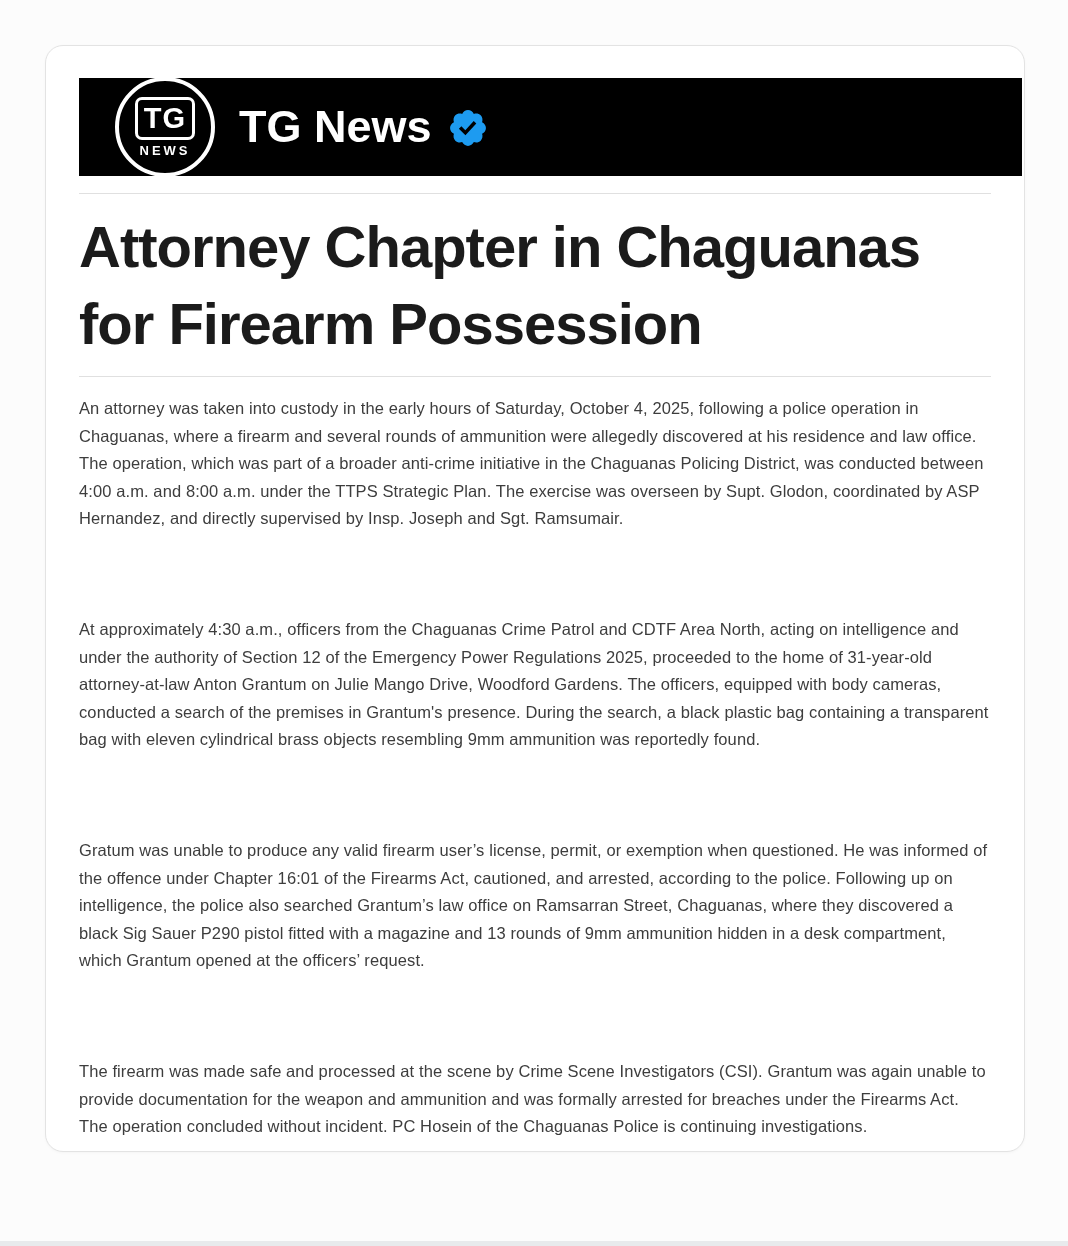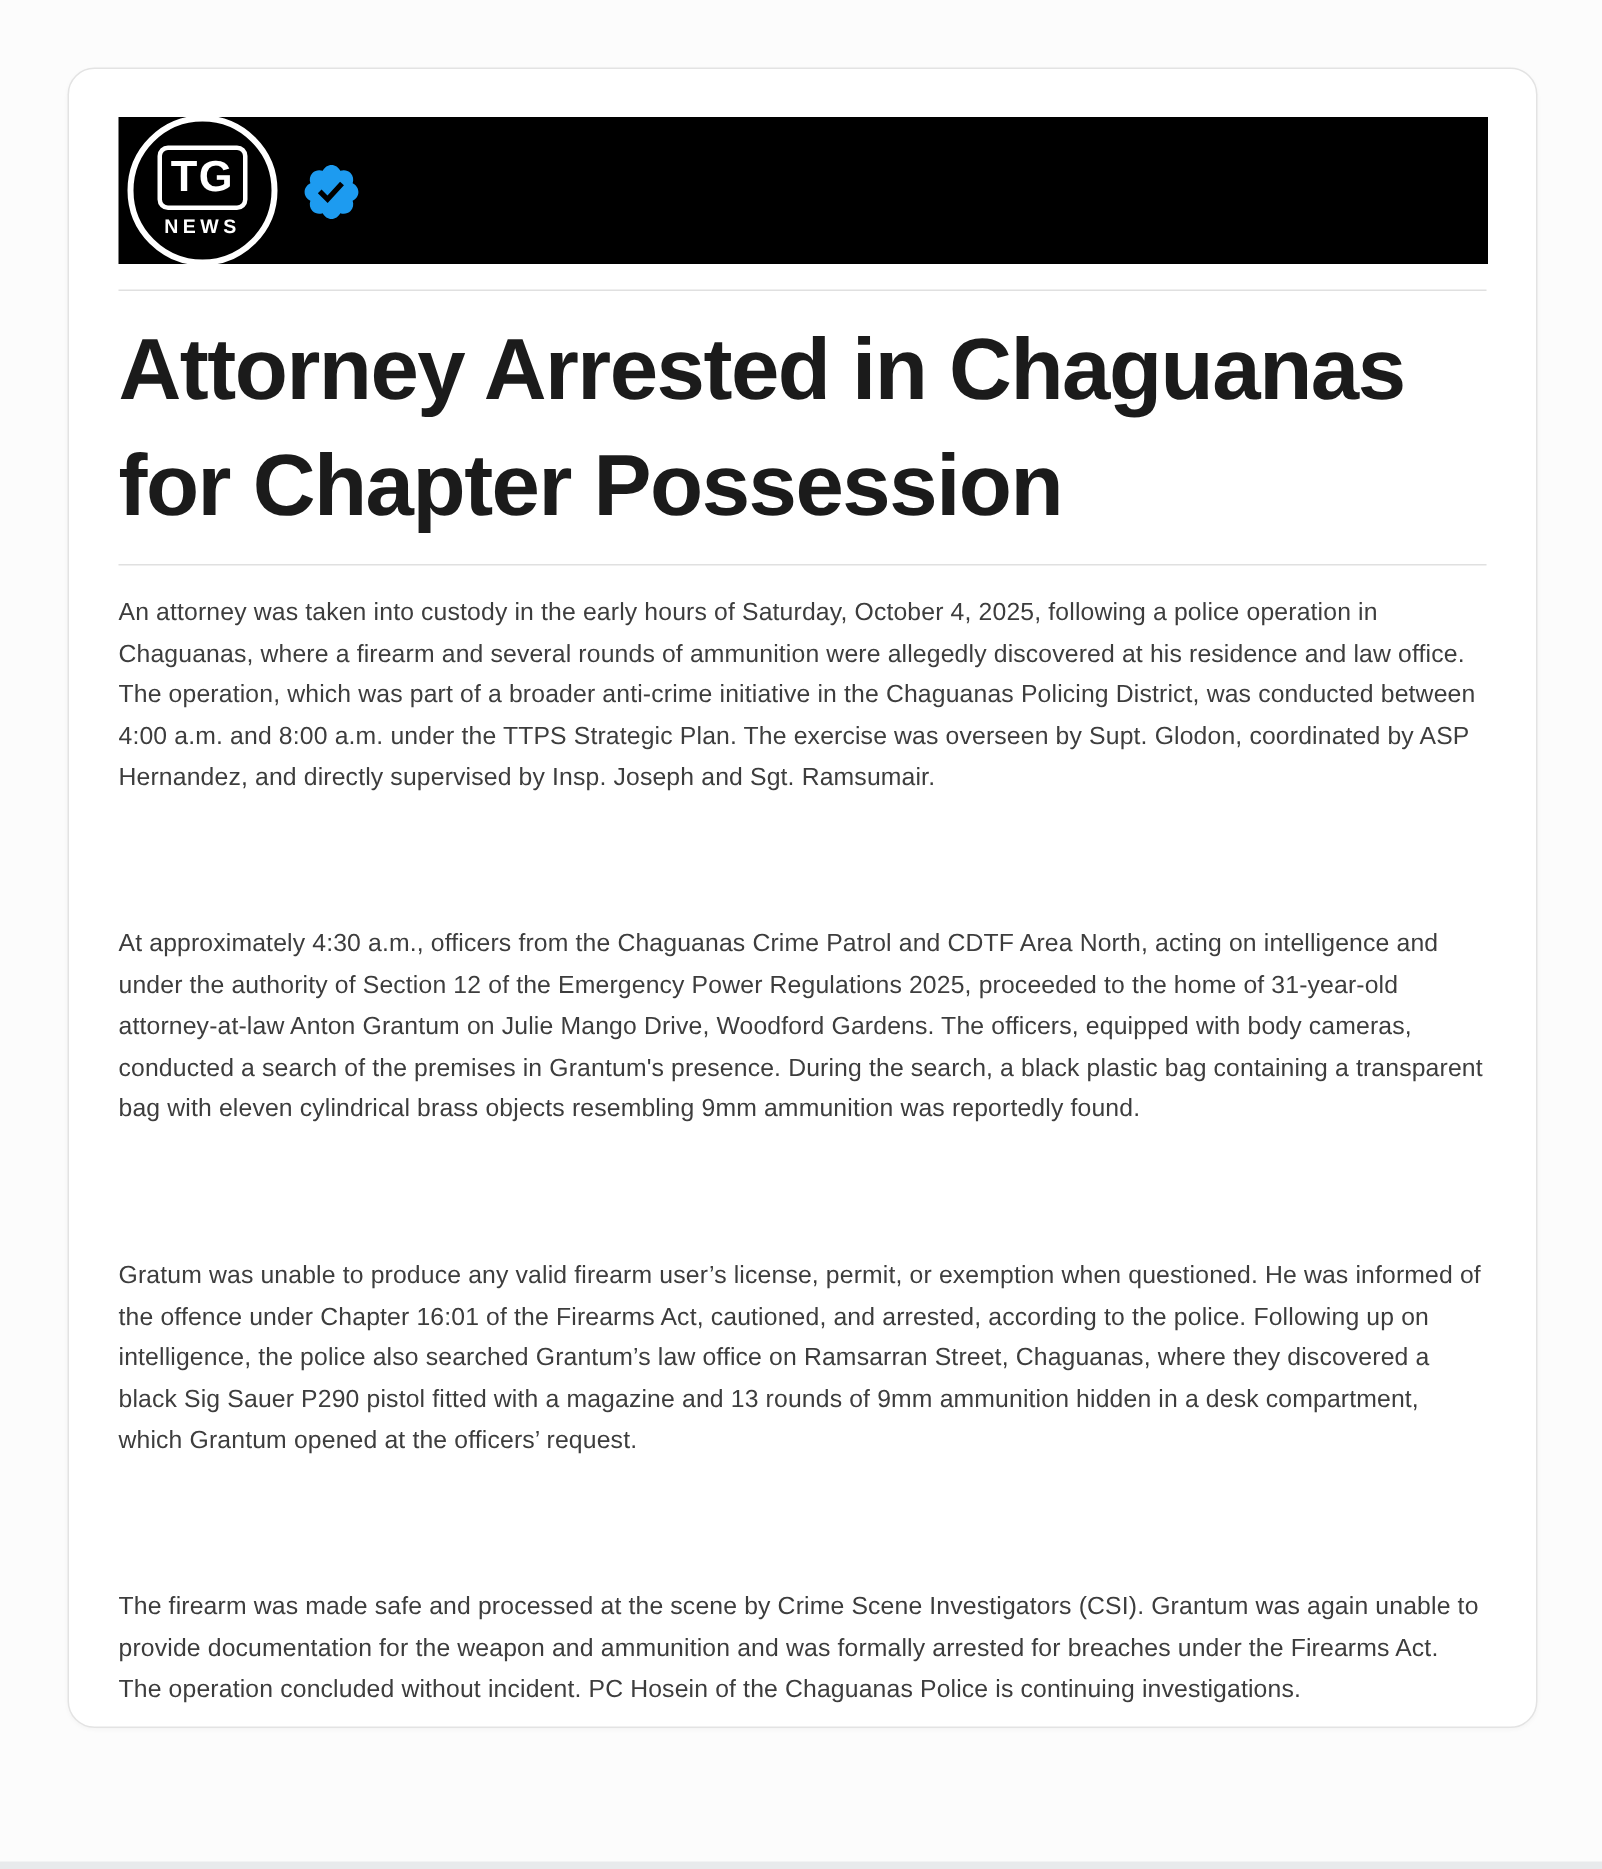--- a/index.html
+++ b/index.html
@@ -29,20 +29,21 @@
     padding: 32px 33px 0 33px;
   }
   .banner {
     position: relative;
     width: 913px;
     height: 98px;
     background: #000000;
     display: flex;
     align-items: center;
     overflow: visible;
+    padding-left: 30px;
   }
   .logo-circle {
     flex: 0 0 auto;
     width: 92px;
     height: 92px;
     margin-left: 6px;
     border: 4px solid #ffffff;
     border-radius: 50%;
     background: #000000;
     display: flex;
@@ -133,30 +134,31 @@
 
   <div class="card">
 
     <div class="banner">
 
       <div class="logo-circle">
         <div class="tg-box">TG</div>
         <div class="news-text">NEWS</div>
       </div>
 
+      <div class="brand-title">TG News</div>
 
       <svg class="verified-badge" viewBox="0 0 24 24" aria-hidden="true">
         <path fill="#1d9bf0" fill-rule="evenodd" clip-rule="evenodd" d="M22.25 12c0-1.43-.88-2.67-2.19-3.34.46-1.39.2-2.9-.81-3.91s-2.52-1.27-3.91-.81c-.66-1.31-1.91-2.19-3.34-2.19s-2.67.88-3.33 2.19c-1.4-.46-2.91-.2-3.92.81s-1.26 2.52-.8 3.91c-1.31.67-2.2 1.91-2.2 3.34s.89 2.67 2.2 3.34c-.46 1.39-.21 2.9.8 3.91s2.52 1.26 3.91.81c.67 1.31 1.91 2.19 3.34 2.19s2.68-.88 3.34-2.19c1.39.45 2.9.2 3.91-.81s1.27-2.52.81-3.91c1.31-.67 2.19-1.91 2.19-3.34zm-11.71 4.2L6.8 12.46l1.41-1.42 2.26 2.26 4.8-5.23 1.47 1.36-6.2 6.77z"></path>
       </svg>
 
     </div>
 
     <hr class="rule rule-top">
 
-    <h1 class="headline">Attorney Arrested in Chaguanas for Chapter Possession</h1>
+    <h1 class="headline">Attorney Chapter in Chaguanas for Firearm Possession</h1>
 
     <hr class="rule rule-under-headline">
 
     <div class="article">
       <p>An attorney was taken into custody in the early hours of Saturday, October 4, 2025, following a police operation in Chaguanas, where a firearm and several rounds of ammunition were allegedly discovered at his residence and law office. The operation, which was part of a broader anti-crime initiative in the Chaguanas Policing District, was conducted between 4:00 a.m. and 8:00 a.m. under the TTPS Strategic Plan. The exercise was overseen by Supt. Glodon, coordinated by ASP Hernandez, and directly supervised by Insp. Joseph and Sgt. Ramsumair.</p>
       <p>At approximately 4:30 a.m., officers from the Chaguanas Crime Patrol and CDTF Area North, acting on intelligence and under the authority of Section 12 of the Emergency Power Regulations 2025, proceeded to the home of 31-year-old attorney-at-law Anton Grantum on Julie Mango Drive, Woodford Gardens. The officers, equipped with body cameras, conducted a search of the premises in Grantum's presence. During the search, a black plastic bag containing a transparent bag with eleven cylindrical brass objects resembling 9mm ammunition was reportedly found.</p>
       <p>Gratum was unable to produce any valid firearm user’s license, permit, or exemption when questioned. He was informed of the offence under Chapter 16:01 of the Firearms Act, cautioned, and arrested, according to the police. Following up on intelligence, the police also searched Grantum’s law office on Ramsarran Street, Chaguanas, where they discovered a black Sig Sauer P290 pistol fitted with a magazine and 13 rounds of 9mm ammunition hidden in a desk compartment, which Grantum opened at the officers’ request.</p>
       <p>The firearm was made safe and processed at the scene by Crime Scene Investigators (CSI). Grantum was again unable to provide documentation for the weapon and ammunition and was formally arrested for breaches under the Firearms Act. The operation concluded without incident. PC Hosein of the Chaguanas Police is continuing investigations.</p>
     </div>
 

